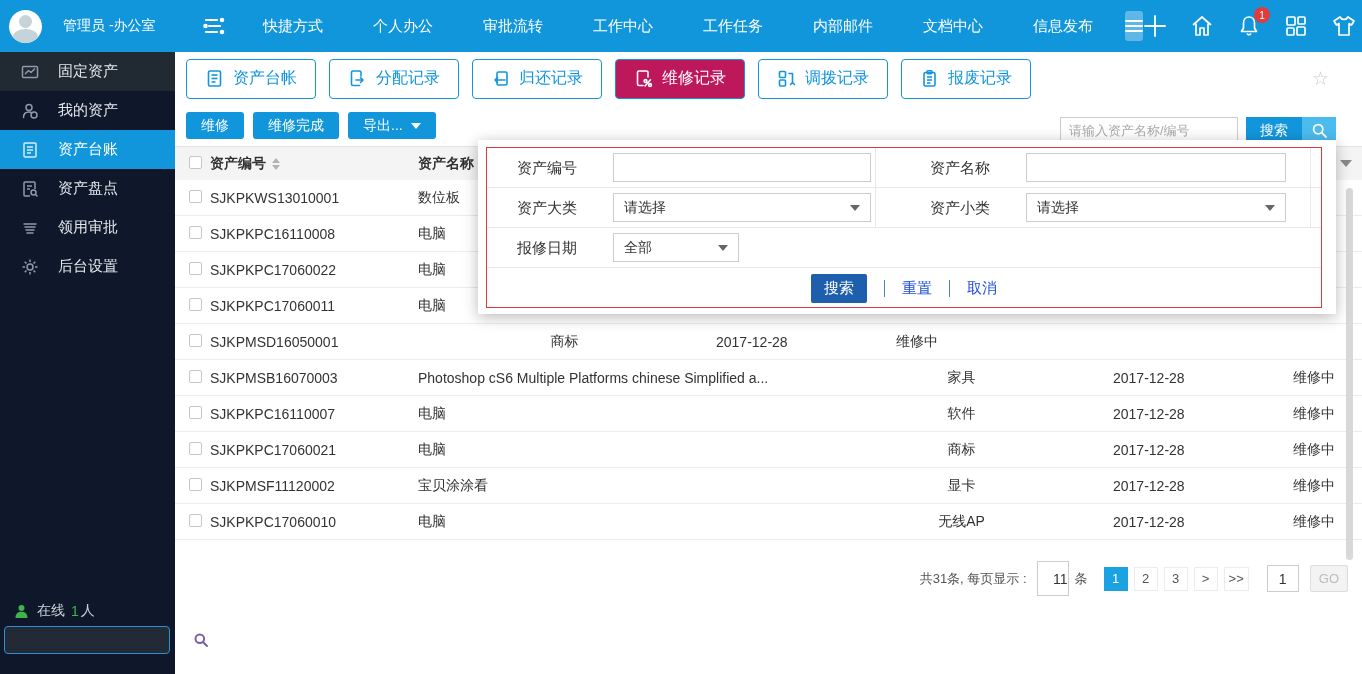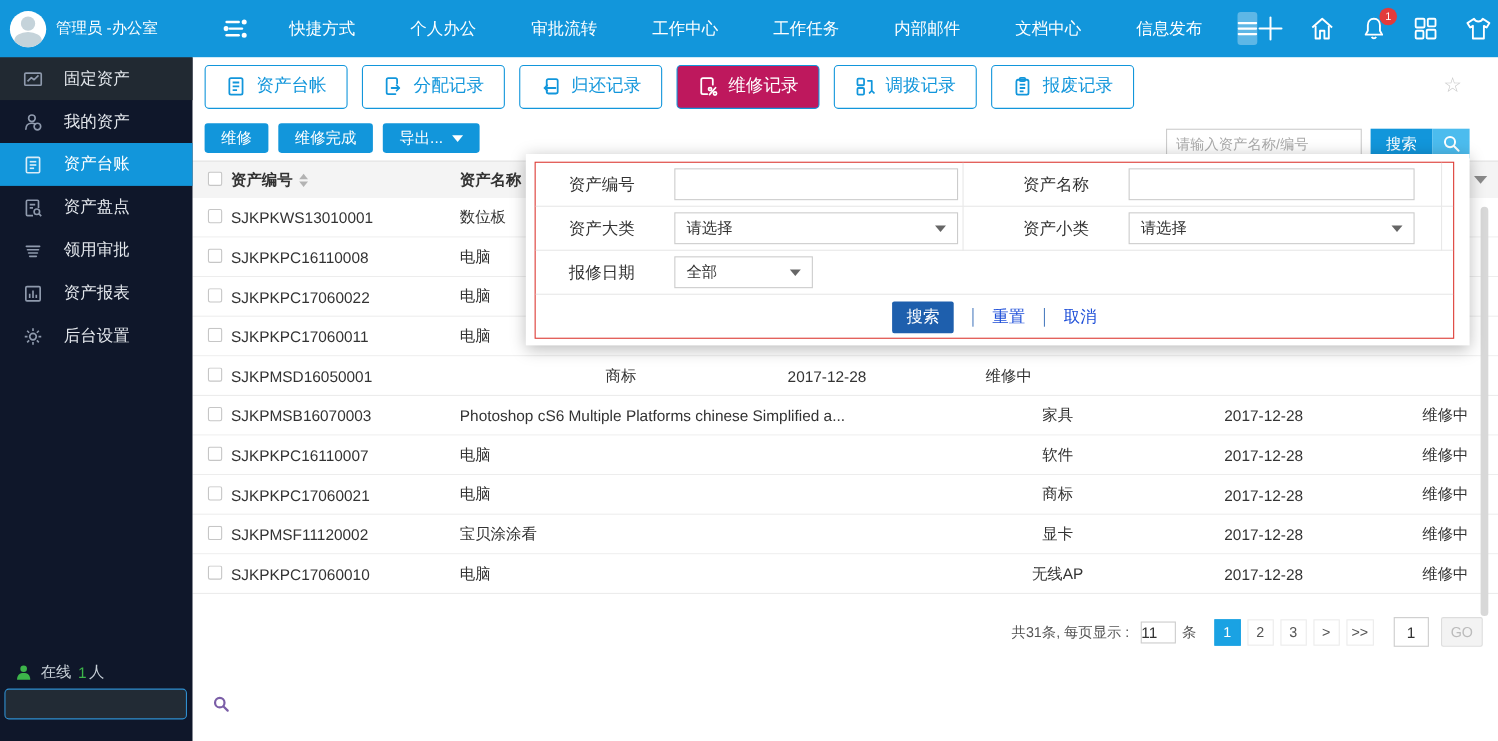--- a/index.html
+++ b/index.html
@@ -4,21 +4,21 @@
 <style>
   * { margin:0; padding:0; box-sizing:border-box; }
   html,body { width:1362px; height:674px; }
   body {
     font-family:"Liberation Sans","DejaVu Sans",sans-serif;
     position:relative; overflow:hidden; background:#fff; color:#333;
   }
   
   .topbar { position:absolute; left:0; top:0; width:1362px; height:52px;
     background:#1296db; display:flex; align-items:center; color:#fff; z-index:30; }
-  .topbar-left { width:175px; display:flex; align-items:center; padding-left:9px; flex:0 0 auto; }
+  .topbar-left { width:175px; display:flex; align-items:center; padding-left:9px; flex:0 0 auto;gap:12px; }
   .avatar { width:33px; height:33px; border-radius:50%; background:#fff; position:relative; overflow:hidden; flex:0 0 auto; }
   .avatar:before { content:""; position:absolute; left:10px; top:5px; width:13px; height:13px; border-radius:50%; background:#c5d3da; }
   .avatar:after { content:""; position:absolute; left:4px; top:19px; width:25px; height:16px; border-radius:50% 50% 0 0; background:#c5d3da; }
   .user-name { margin-left:9px; font-size:14px; white-space:nowrap; }
   .menu-toggle { margin-left:28px; cursor:pointer; flex:0 0 auto; }
   .topnav { display:flex; gap:50px; margin-left:36px; font-size:15px; }
   .topnav-item { cursor:pointer; white-space:nowrap; }
   .nav-burger { margin-left:32px; width:30px; height:30px; border-radius:3px;
     background:rgba(255,255,255,.32); display:flex; align-items:center; justify-content:center; cursor:pointer; }
   .top-icons { margin-left:auto; margin-right:16px; display:flex; align-items:center; gap:23px; }
@@ -77,21 +77,21 @@
   .sort-icon i { width:0; height:0; border-left:4px solid transparent; border-right:4px solid transparent; display:block; }
   .sort-icon .up { border-bottom:5px solid #b3b3b3; }
   .sort-icon .down { border-top:5px solid #b3b3b3; }
   .head-caret { position:absolute; right:10px; top:13px; width:0; height:0; cursor:pointer;
     border-left:6px solid transparent; border-right:6px solid transparent; border-top:7px solid #8a8a8a; }
   .v-scrollbar { position:absolute; right:9px; top:136px; width:7px; height:372px; border-radius:4px; background:#d8d8d8; cursor:pointer; }
   
   .pagination { position:absolute; left:0; top:509px; width:100%; display:flex; align-items:center;
     justify-content:flex-end; padding-right:14px; gap:6px; font-size:13px; color:#555; }
   .pg-summary { margin-right:4px; }
-  .pg-size { width:32px; height:20px; border:1px solid #ccc; text-align:left; font-size:14px; color:#333; outline:none; font-family:inherit; }
+  .pg-size { width:32px; height:35px; border:1px solid #ccc; text-align:right; font-size:14px; color:#333; outline:none; font-family:inherit; }
   .pg-unit { margin-right:10px; }
   .pg-btn { min-width:24px; height:24px; padding:0 4px; background:#fff; border:1px solid #ececec; color:#555;
     display:flex; align-items:center; justify-content:center; font-size:13px; cursor:pointer; }
   .pg-btn.active { background:#1aa2e3; border-color:#1aa2e3; color:#fff; }
   .pg-goto { width:32px; height:27px; border:1px solid #ccc; text-align:center; font-size:14px; color:#333;
     margin-left:12px; outline:none; font-family:inherit; }
   .pg-go { height:27px; padding:0 8px; margin-left:5px; background:#f3f3f3; border:1px solid #ddd; color:#bbb;
     font-size:13px; border-radius:2px; cursor:pointer; font-family:inherit; }
   
   .popup { position:absolute; left:478px; top:140px; width:858px; height:174px; background:#fff;
@@ -244,31 +244,20 @@
         <path d="M3 5 H15"></path>
           <path d="M4 8 H14"></path>
           <path d="M5 11 H13"></path>
           <path d="M6 14 H12"></path>
       </svg>
     </span>
     <span>领用审批</span>
   </div>
   <div class="side-item">
     <span class="s-icon">
-      <svg width="18" height="18" viewBox="0 0 18 18" fill="none" stroke="currentColor" stroke-width="1.5" stroke-linejoin="round">
-        <rect x="2.5" y="2.5" width="13" height="13" rx="1"></rect>
-        <line x1="6" y1="13" x2="6" y2="9"></line>
-          <line x1="9" y1="13" x2="9" y2="6"></line>
-          <line x1="12" y1="13" x2="12" y2="10"></line>
-      </svg>
-    </span>
-    <span>资产报表</span>
-  </div>
-  <div class="side-item">
-    <span class="s-icon">
       <svg width="18" height="18" viewBox="0 0 18 18" fill="none" stroke="currentColor" stroke-width="1.5">
         <circle cx="9" cy="9" r="3"></circle>
         <path d="M9 1.5 V4 M9 14 V16.5 M1.5 9 H4 M14 9 H16.5 M3.7 3.7 L5.5 5.5 M12.5 12.5 L14.3 14.3 M14.3 3.7 L12.5 5.5 M5.5 12.5 L3.7 14.3"></path>
       </svg>
     </span>
     <span>后台设置</span>
   </div>
 
   <div class="online-row">
     <span class="o-icon">

